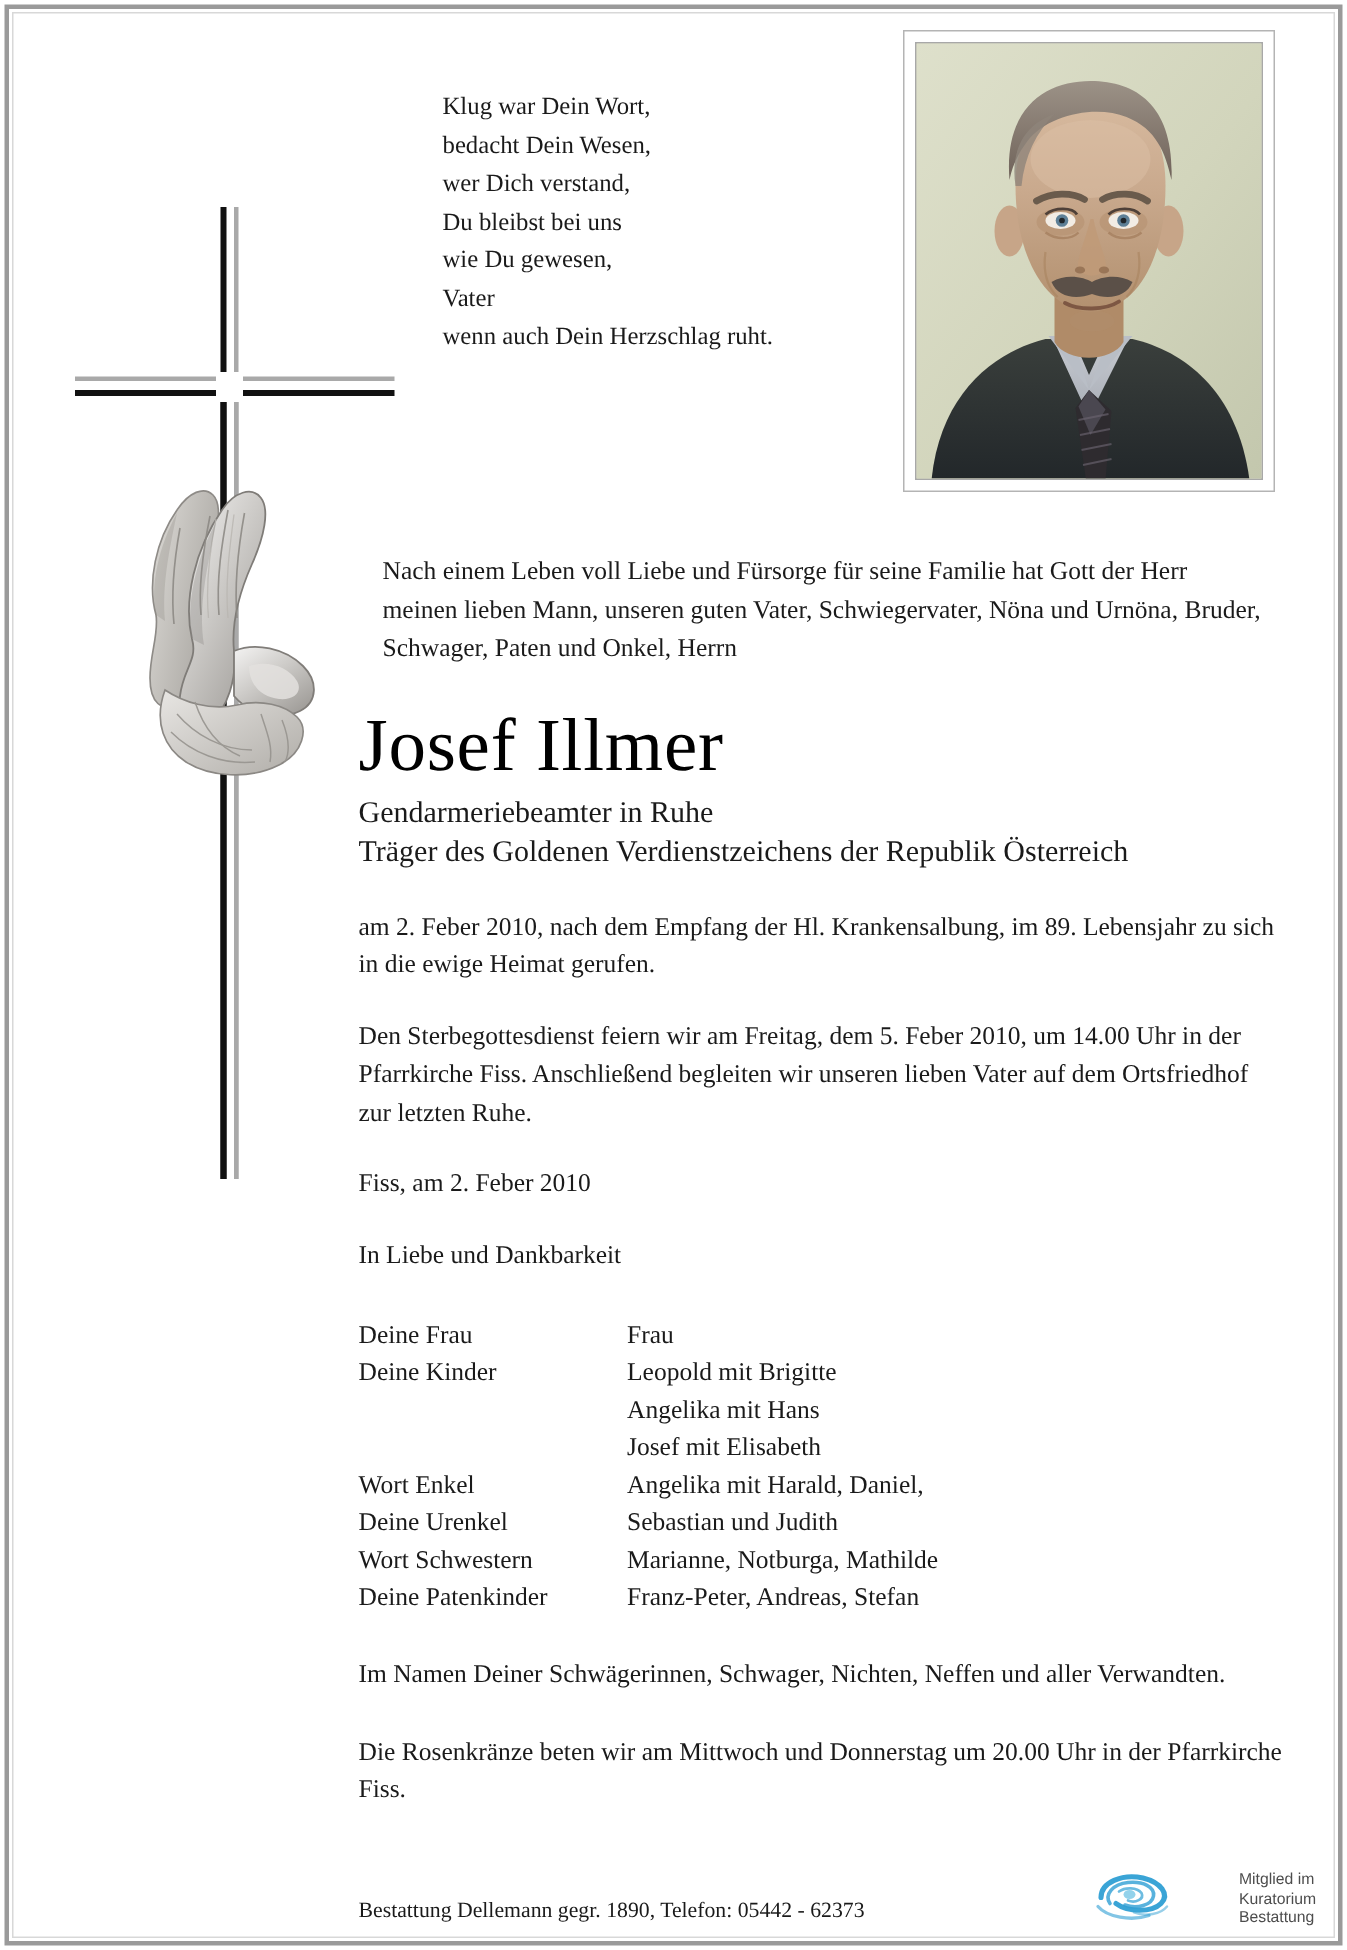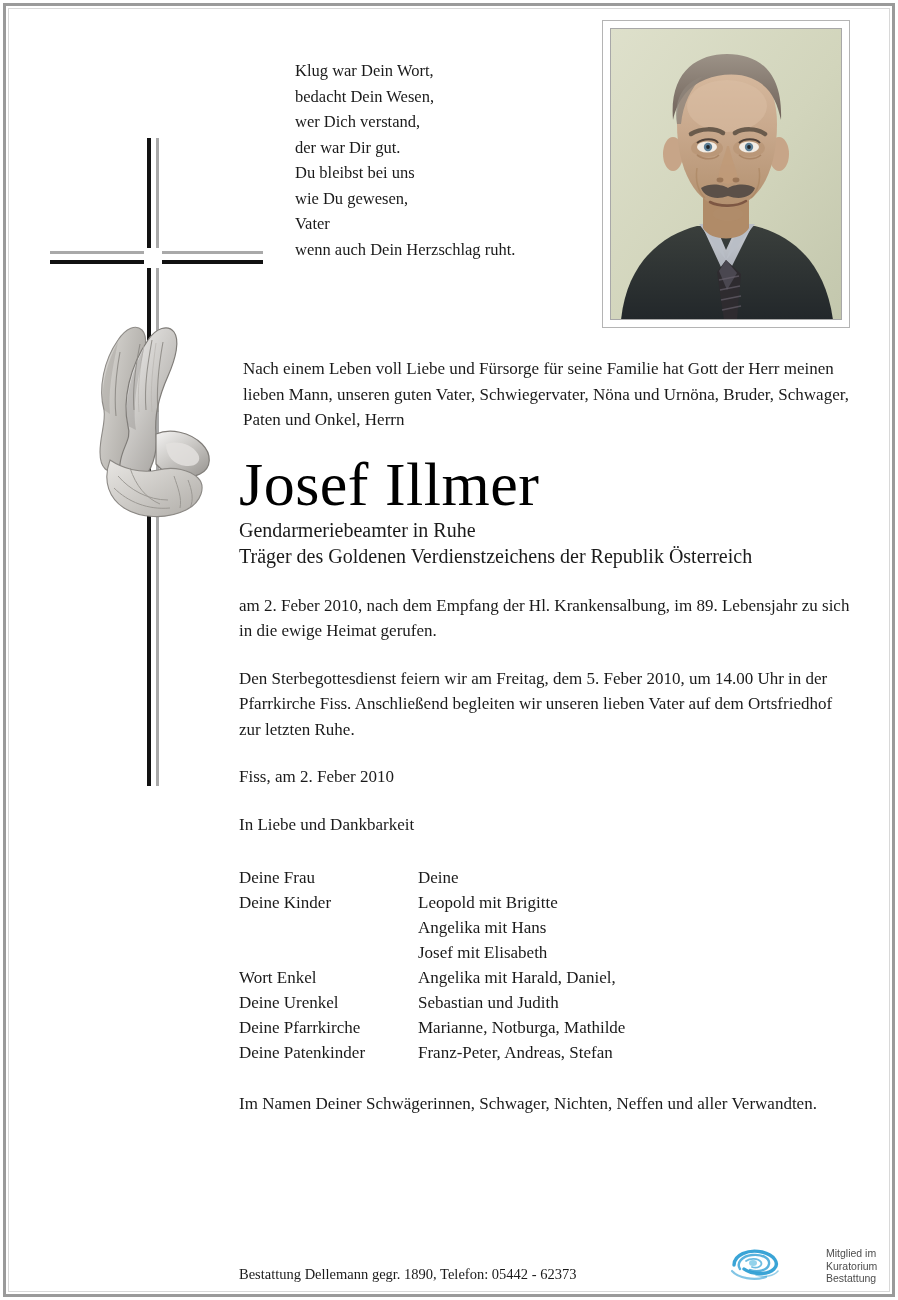--- a/index.html
+++ b/index.html
@@ -149,24 +149,24 @@
     width: 618px;
     color: #1a1a1a;
   }
 
   .para {
     font-size: 17px;
     line-height: 25.5px;
     color: #1a1a1a;
   }
 
-  .intro { margin: 4px; }
+  .intro { margin: 16px; }
 
   .name {
-    font-size: 62px;
+    font-size: 50px;
     line-height: 58px;
     letter-spacing: 0.5px;
     margin: 22px 0 4px 0;
     color: #000000;
     font-weight: normal;
   }
 
   .subtitle {
     font-size: 20px;
     line-height: 26px;
@@ -409,21 +409,20 @@
 
       <path d="M54 108 C 50 86, 56 56, 70 30 C 64 62, 58 86, 62 112 Z" fill="#8d8a86" opacity="0.35"></path>
       <path d="M30 92 C 26 72, 32 46, 44 24 C 38 52, 34 74, 36 96 Z" fill="#8d8a86" opacity="0.3"></path>
     </svg>
   </div>
 
   <div class="poem">
     <div>Klug war Dein Wort,</div>
     <div>bedacht Dein Wesen,</div>
     <div>wer Dich verstand,</div>
-    <div>der war Dir gut.</div>
     <div>Du bleibst bei uns</div>
     <div>wie Du gewesen,</div>
     <div>Vater</div>
     <div>wenn auch Dein Herzschlag ruht.</div>
   </div>
 
   <div class="body-col">
 
     <p class="para intro">Nach einem Leben voll Liebe und Fürsorge für seine Familie hat Gott der Herr meinen lieben Mann, unseren guten Vater, Schwiegervater, Nöna und Urnöna, Bruder, Schwager, Paten und Onkel, Herrn</p>
 
@@ -442,21 +441,21 @@
     <p class="para" style="margin:0;">Fiss, am 2. Feber 2010</p>
 
     <div class="gap-4"></div>
     <p class="para" style="margin:0;">In Liebe und Dankbarkeit</p>
 
     <div class="gap-5"></div>
     <table class="family">
       <tbody>
         <tr>
           <td class="rel">Deine Frau</td>
-          <td>Deine</td>
+          <td>Frau</td>
         </tr>
         <tr>
           <td class="rel">Deine Kinder</td>
           <td>Leopold mit Brigitte</td>
         </tr>
         <tr>
           <td class="rel"></td>
           <td>Angelika mit Hans</td>
         </tr>
         <tr>
@@ -465,34 +464,35 @@
         </tr>
         <tr>
           <td class="rel">Wort Enkel</td>
           <td>Angelika mit Harald, Daniel,</td>
         </tr>
         <tr>
           <td class="rel">Deine Urenkel</td>
           <td>Sebastian und Judith</td>
         </tr>
         <tr>
-          <td class="rel">Deine Pfarrkirche</td>
+          <td class="rel">Wort Schwestern</td>
           <td>Marianne, Notburga, Mathilde</td>
         </tr>
         <tr>
           <td class="rel">Deine Patenkinder</td>
           <td>Franz-Peter, Andreas, Stefan</td>
         </tr>
       </tbody>
     </table>
 
     <div class="gap-6"></div>
     <p class="para" style="margin:0;">Im Namen Deiner Schwägerinnen, Schwager, Nichten, Neffen und aller Verwandten.</p>
 
     <div class="gap-6"></div>
+    <p class="para" style="margin:0;">Die Rosenkränze beten wir am Mittwoch und Donnerstag um 20.00 Uhr in der Pfarrkirche Fiss.</p>
 
   </div>
 
   <div class="footer-line">Bestattung Dellemann gegr. 1890, Telefon: 05442 - 62373</div>
 
   <div class="logo">
     <div class="swirl">
       <svg viewBox="0 0 62 38">
         <g fill="none" stroke="#2f9fd4" stroke-linecap="round">
           <path d="M8 20 C 8 10, 22 4, 36 7 C 48 10, 54 18, 48 24 C 42 30, 26 30, 18 24" stroke-width="3.4" opacity="0.95"></path>

